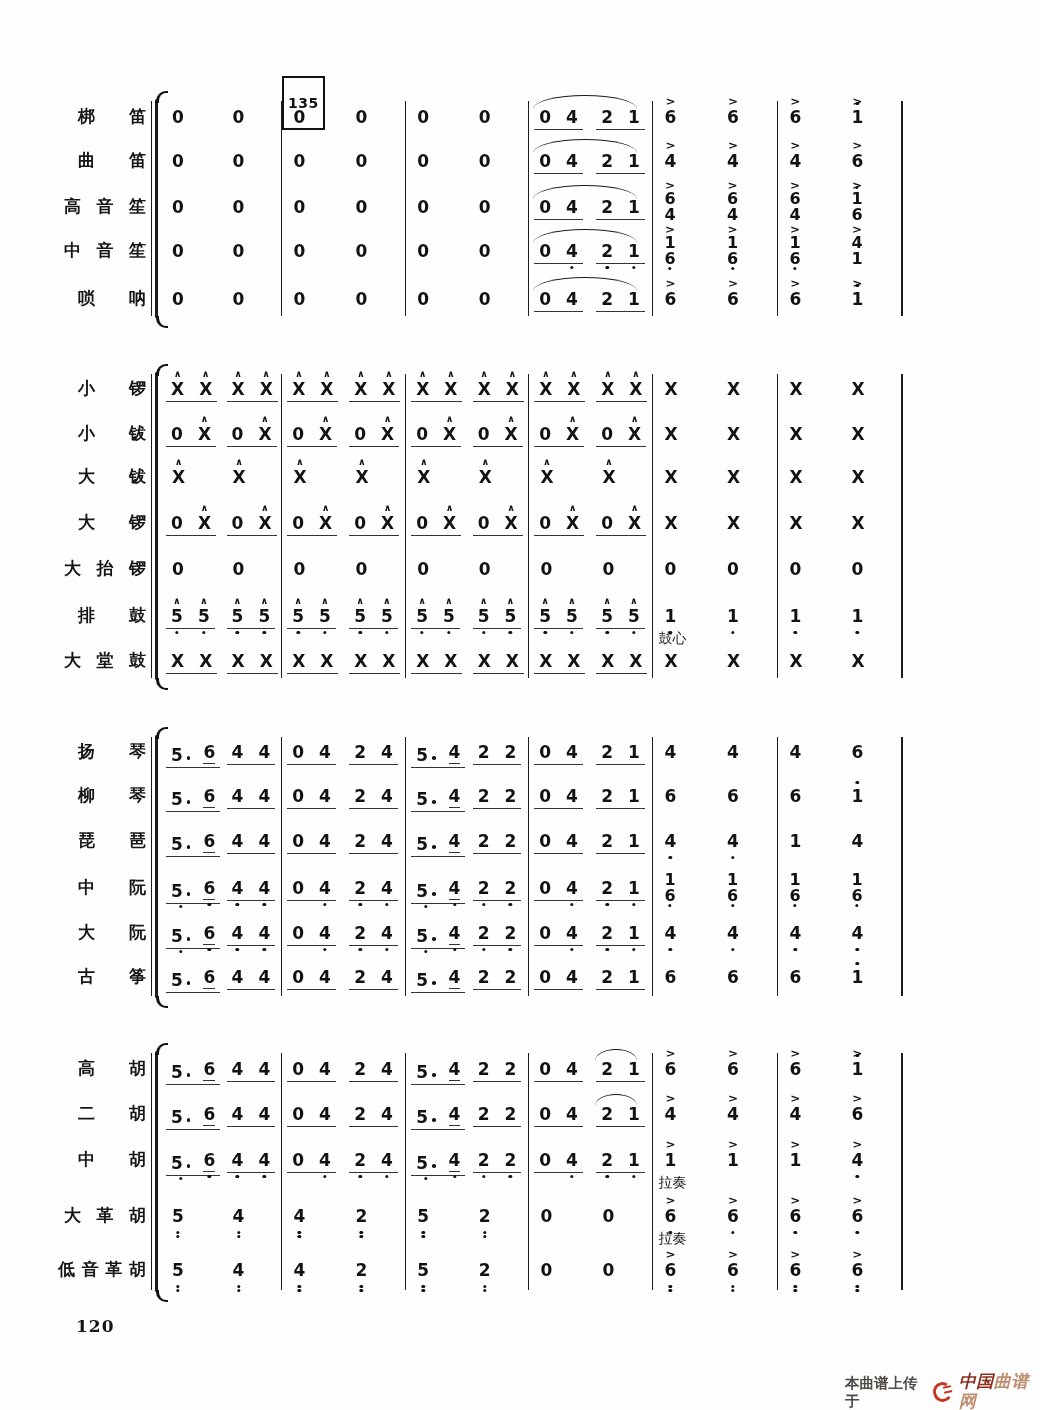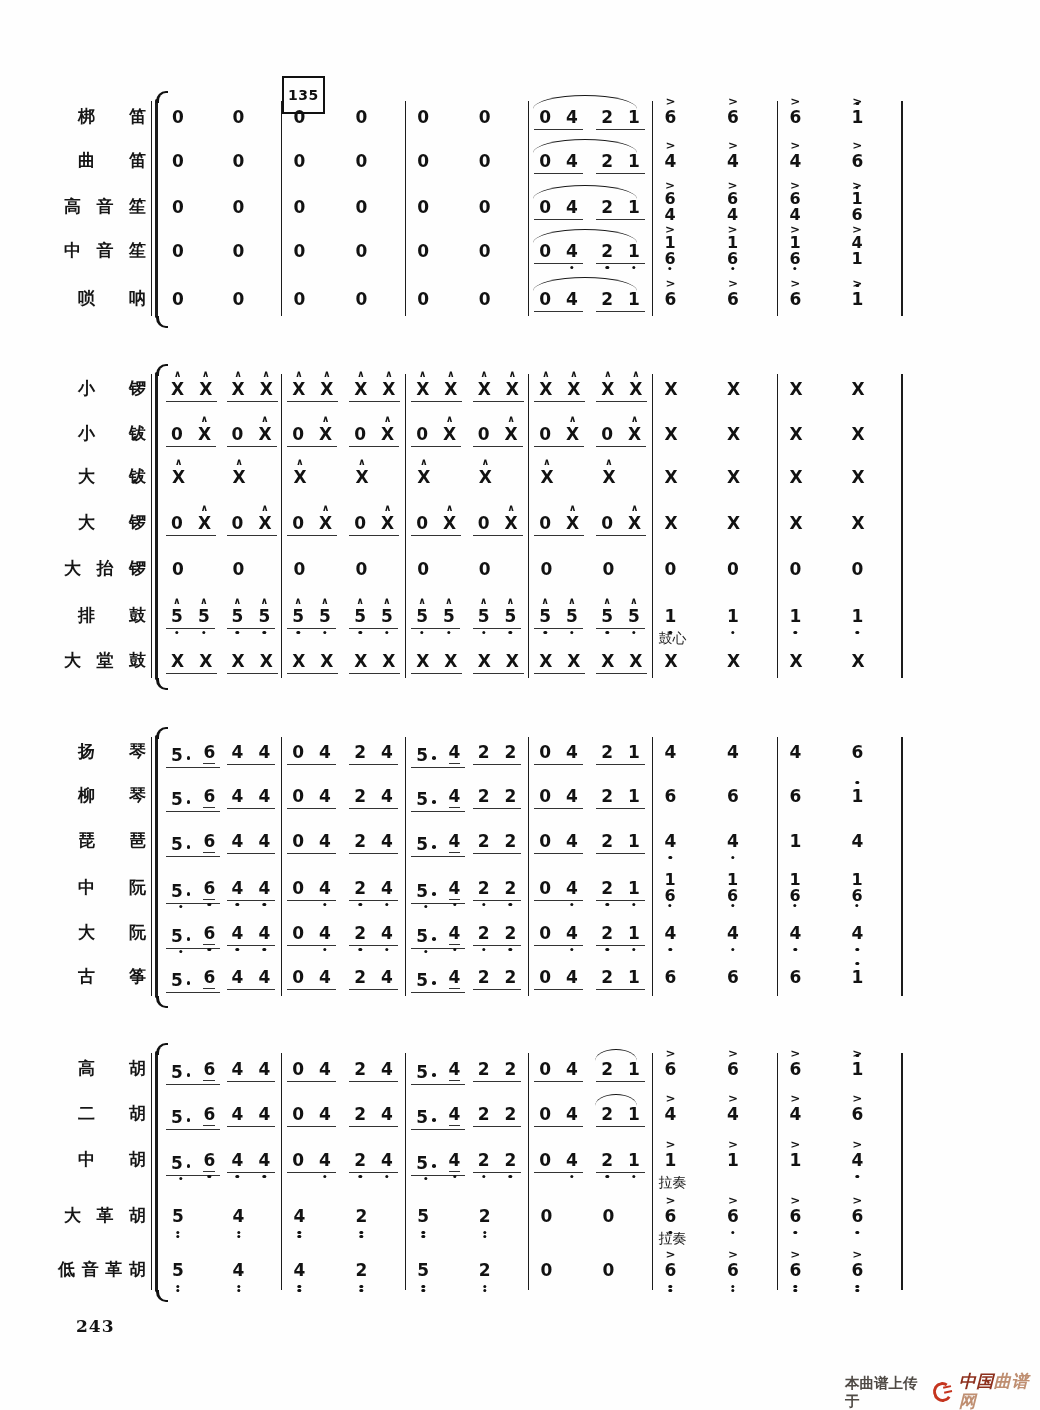--- a/index.html
+++ b/index.html
@@ -1,19 +1,19 @@
 <!DOCTYPE html>
 <html><head>
 <meta charset="utf-8">
 <style>
   html,body{margin:0;padding:0;background:#ffffff;}
   #page{position:relative;width:1040px;height:1410px;background:#fefefe;overflow:hidden;
         font-family:"Liberation Sans",sans-serif;}
   
-  .rehearsal{position:absolute;left:282px;top:76px;border:2px solid #111;padding:8px 4px;
+  .rehearsal{position:absolute;left:282px;top:76px;border:2px solid #111;padding:16px 4px;
              font:800 14px/18px "DejaVu Sans",sans-serif;color:#111;letter-spacing:.5px;}
   
   .lab{position:absolute;display:flex;justify-content:space-between;
        font:600 17px/20px "Liberation Serif","DejaVu Serif",serif;color:#161616;}
   
   .bar{position:absolute;background:#1c1c1c;}
   .hook{position:absolute;width:9px;height:10px;}
   .hook.t{border-top:2.4px solid #111;border-left:3px solid #111;border-top-left-radius:10px;}
   .hook.b{border-bottom:2.4px solid #111;border-left:3px solid #111;border-bottom-left-radius:10px;}
   
@@ -2165,21 +2165,21 @@
       <div class="beat" style="left: 851.4px; top: 1261px;">
         <span class="note">
           <span class="dg">6</span>
           <span class="acc">&gt;</span>
           <span class="db d1"></span>
           <span class="db d2"></span>
         </span>
       </div>
     </div>
 
-  <div class="pagenum">243</div>
+  <div class="pagenum">120</div>
 
   <div class="wm">
     <span class="wm-prefix" style="color: rgb(79, 74, 69);">本曲谱上传于</span>
     <span class="wm-logo" id="wm-logo" style="border-width: 3px; border-style: solid; border-color: rgb(197, 53, 31) transparent rgb(197, 53, 31) rgb(197, 53, 31); border-image: initial;">
         <i style="position: absolute; right: -3px; top: 2px; width: 8px; height: 2.2px; background: rgb(197, 53, 31);"></i>
         <i style="position: absolute; right: -3px; top: 7px; width: 8px; height: 2.2px; background: rgb(197, 53, 31);"></i>
       </span>
     <span class="wm-site"><span id="wm-strong" style="color: rgb(141, 47, 28);">中国</span><span id="wm-light" style="color: rgb(191, 143, 114);">曲谱网</span></span>
   </div>
 </div>

